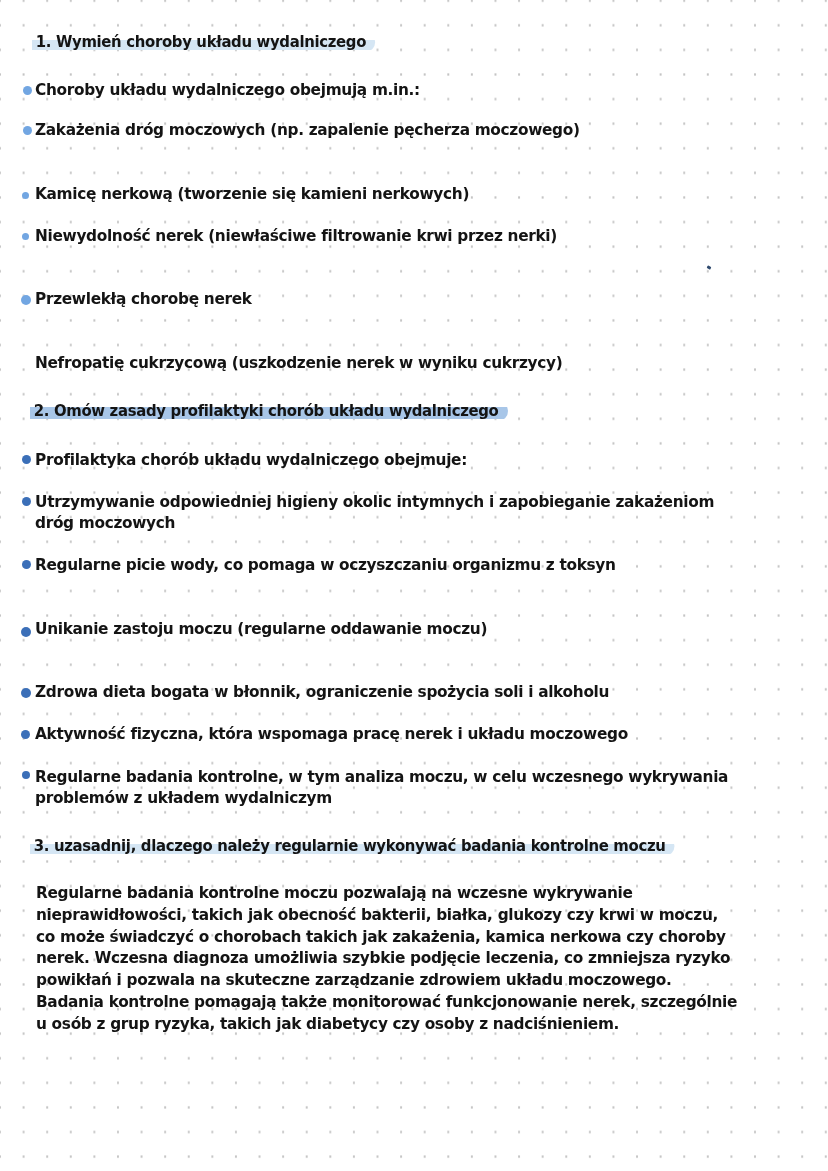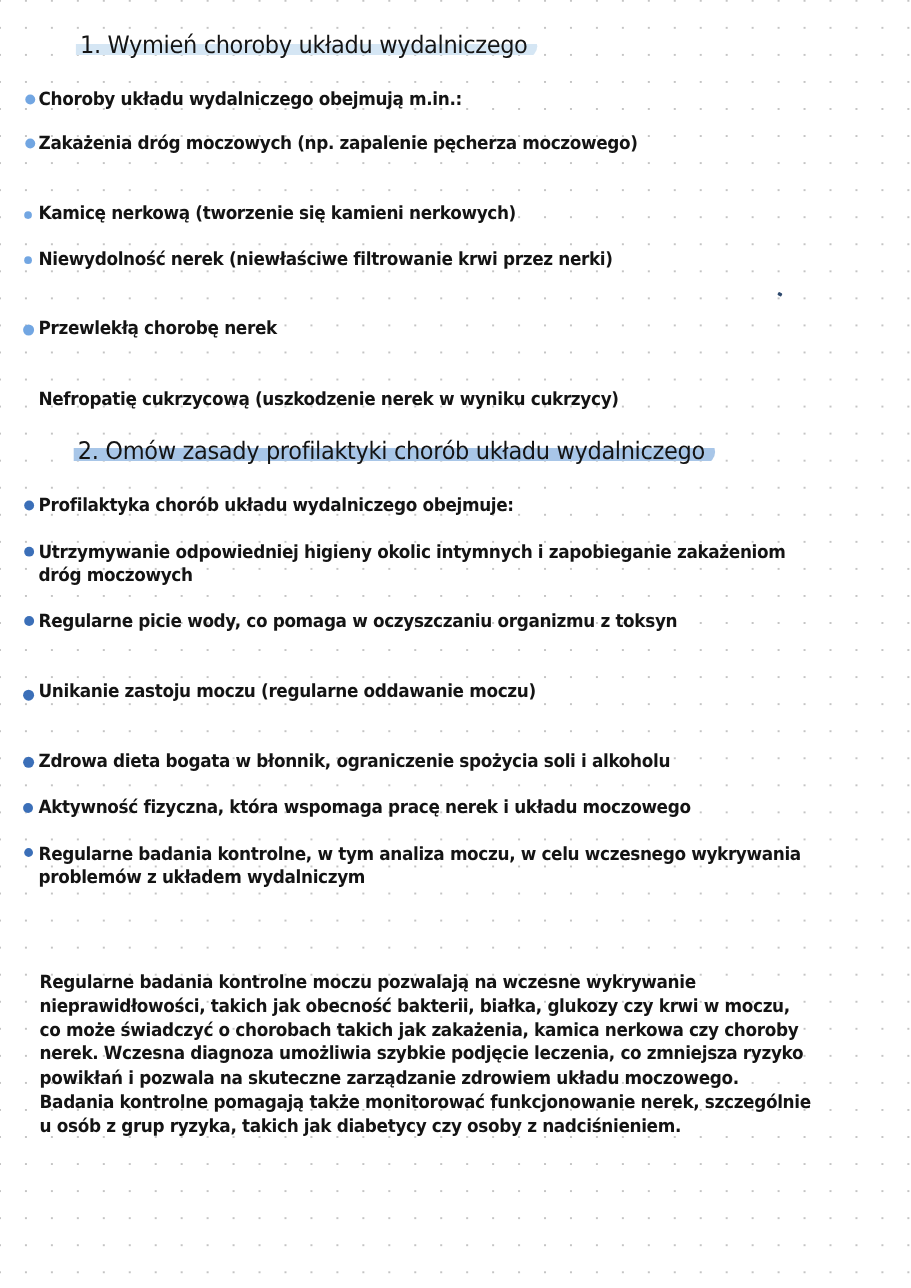--- a/index.html
+++ b/index.html
@@ -29,26 +29,25 @@
     font-size: 16.5px;
     font-weight: bold;
     letter-spacing: -0.35px;
     white-space: nowrap;
     line-height: 20px;
     transform: scaleX(0.93);
     transform-origin: left center;
   }
   .heading {
     position: absolute;
-    font-size: 22px;
-    font-weight: normal;
+    font-size: 16px;
+    font-weight: bold;
     letter-spacing: -0.35px;
     white-space: nowrap;
     line-height: 20px;
-    margin-left: 37px;
   }
   .heading .hl {
     display: inline-block;
     padding: 0 10px 0 4px;
     border-radius: 0 10px 10px 0;
     transform: scaleX(0.93);
     transform-origin: left center;
   }
   .hl-light { background: linear-gradient(180deg, transparent 40%, #d5e6f4 40%, #d5e6f4 92%, transparent 92%); }
   .hl-strong { background: linear-gradient(180deg, transparent 30%, #a8c6e8 30%, #a8c6e8 90%, transparent 90%); border-radius: 8px; }
@@ -131,20 +130,23 @@
   <span class="bullet b-dark" style="left:21px; top:688px; width:10px; height:10px;"></span>
   <div class="line" style="left:35px; top:682px;">Zdrowa dieta bogata w błonnik, ograniczenie spożycia soli i alkoholu</div>
 
   <span class="bullet b-dark" style="left:21px; top:730px;"></span>
   <div class="line" style="left:35px; top:724px;">Aktywność fizyczna, która wspomaga pracę nerek i układu moczowego</div>
 
   <span class="bullet b-dark" style="left:22px; top:771px; width:8px; height:8px;"></span>
   <div class="line" style="left:35px; top:767px;">Regularne badania kontrolne, w tym analiza moczu, w celu wczesnego wykrywania</div>
   <div class="line" style="left:35px; top:788px;">problemów z układem wydalniczym</div>
 
+  <div class="heading" style="left:30px; top:836px;">
+    <span class="hl hl-light">3. uzasadnij, dlaczego należy regularnie wykonywać badania kontrolne moczu</span>
+  </div>
 
   <div class="para">
     <div>Regularne badania kontrolne moczu pozwalają na wczesne wykrywanie</div>
     <div>nieprawidłowości, takich jak obecność bakterii, białka, glukozy czy krwi w moczu,</div>
     <div>co może świadczyć o chorobach takich jak zakażenia, kamica nerkowa czy choroby</div>
     <div>nerek. Wczesna diagnoza umożliwia szybkie podjęcie leczenia, co zmniejsza ryzyko</div>
     <div>powikłań i pozwala na skuteczne zarządzanie zdrowiem układu moczowego.</div>
     <div>Badania kontrolne pomagają także monitorować funkcjonowanie nerek, szczególnie</div>
     <div>u osób z grup ryzyka, takich jak diabetycy czy osoby z nadciśnieniem.</div>
   </div>

